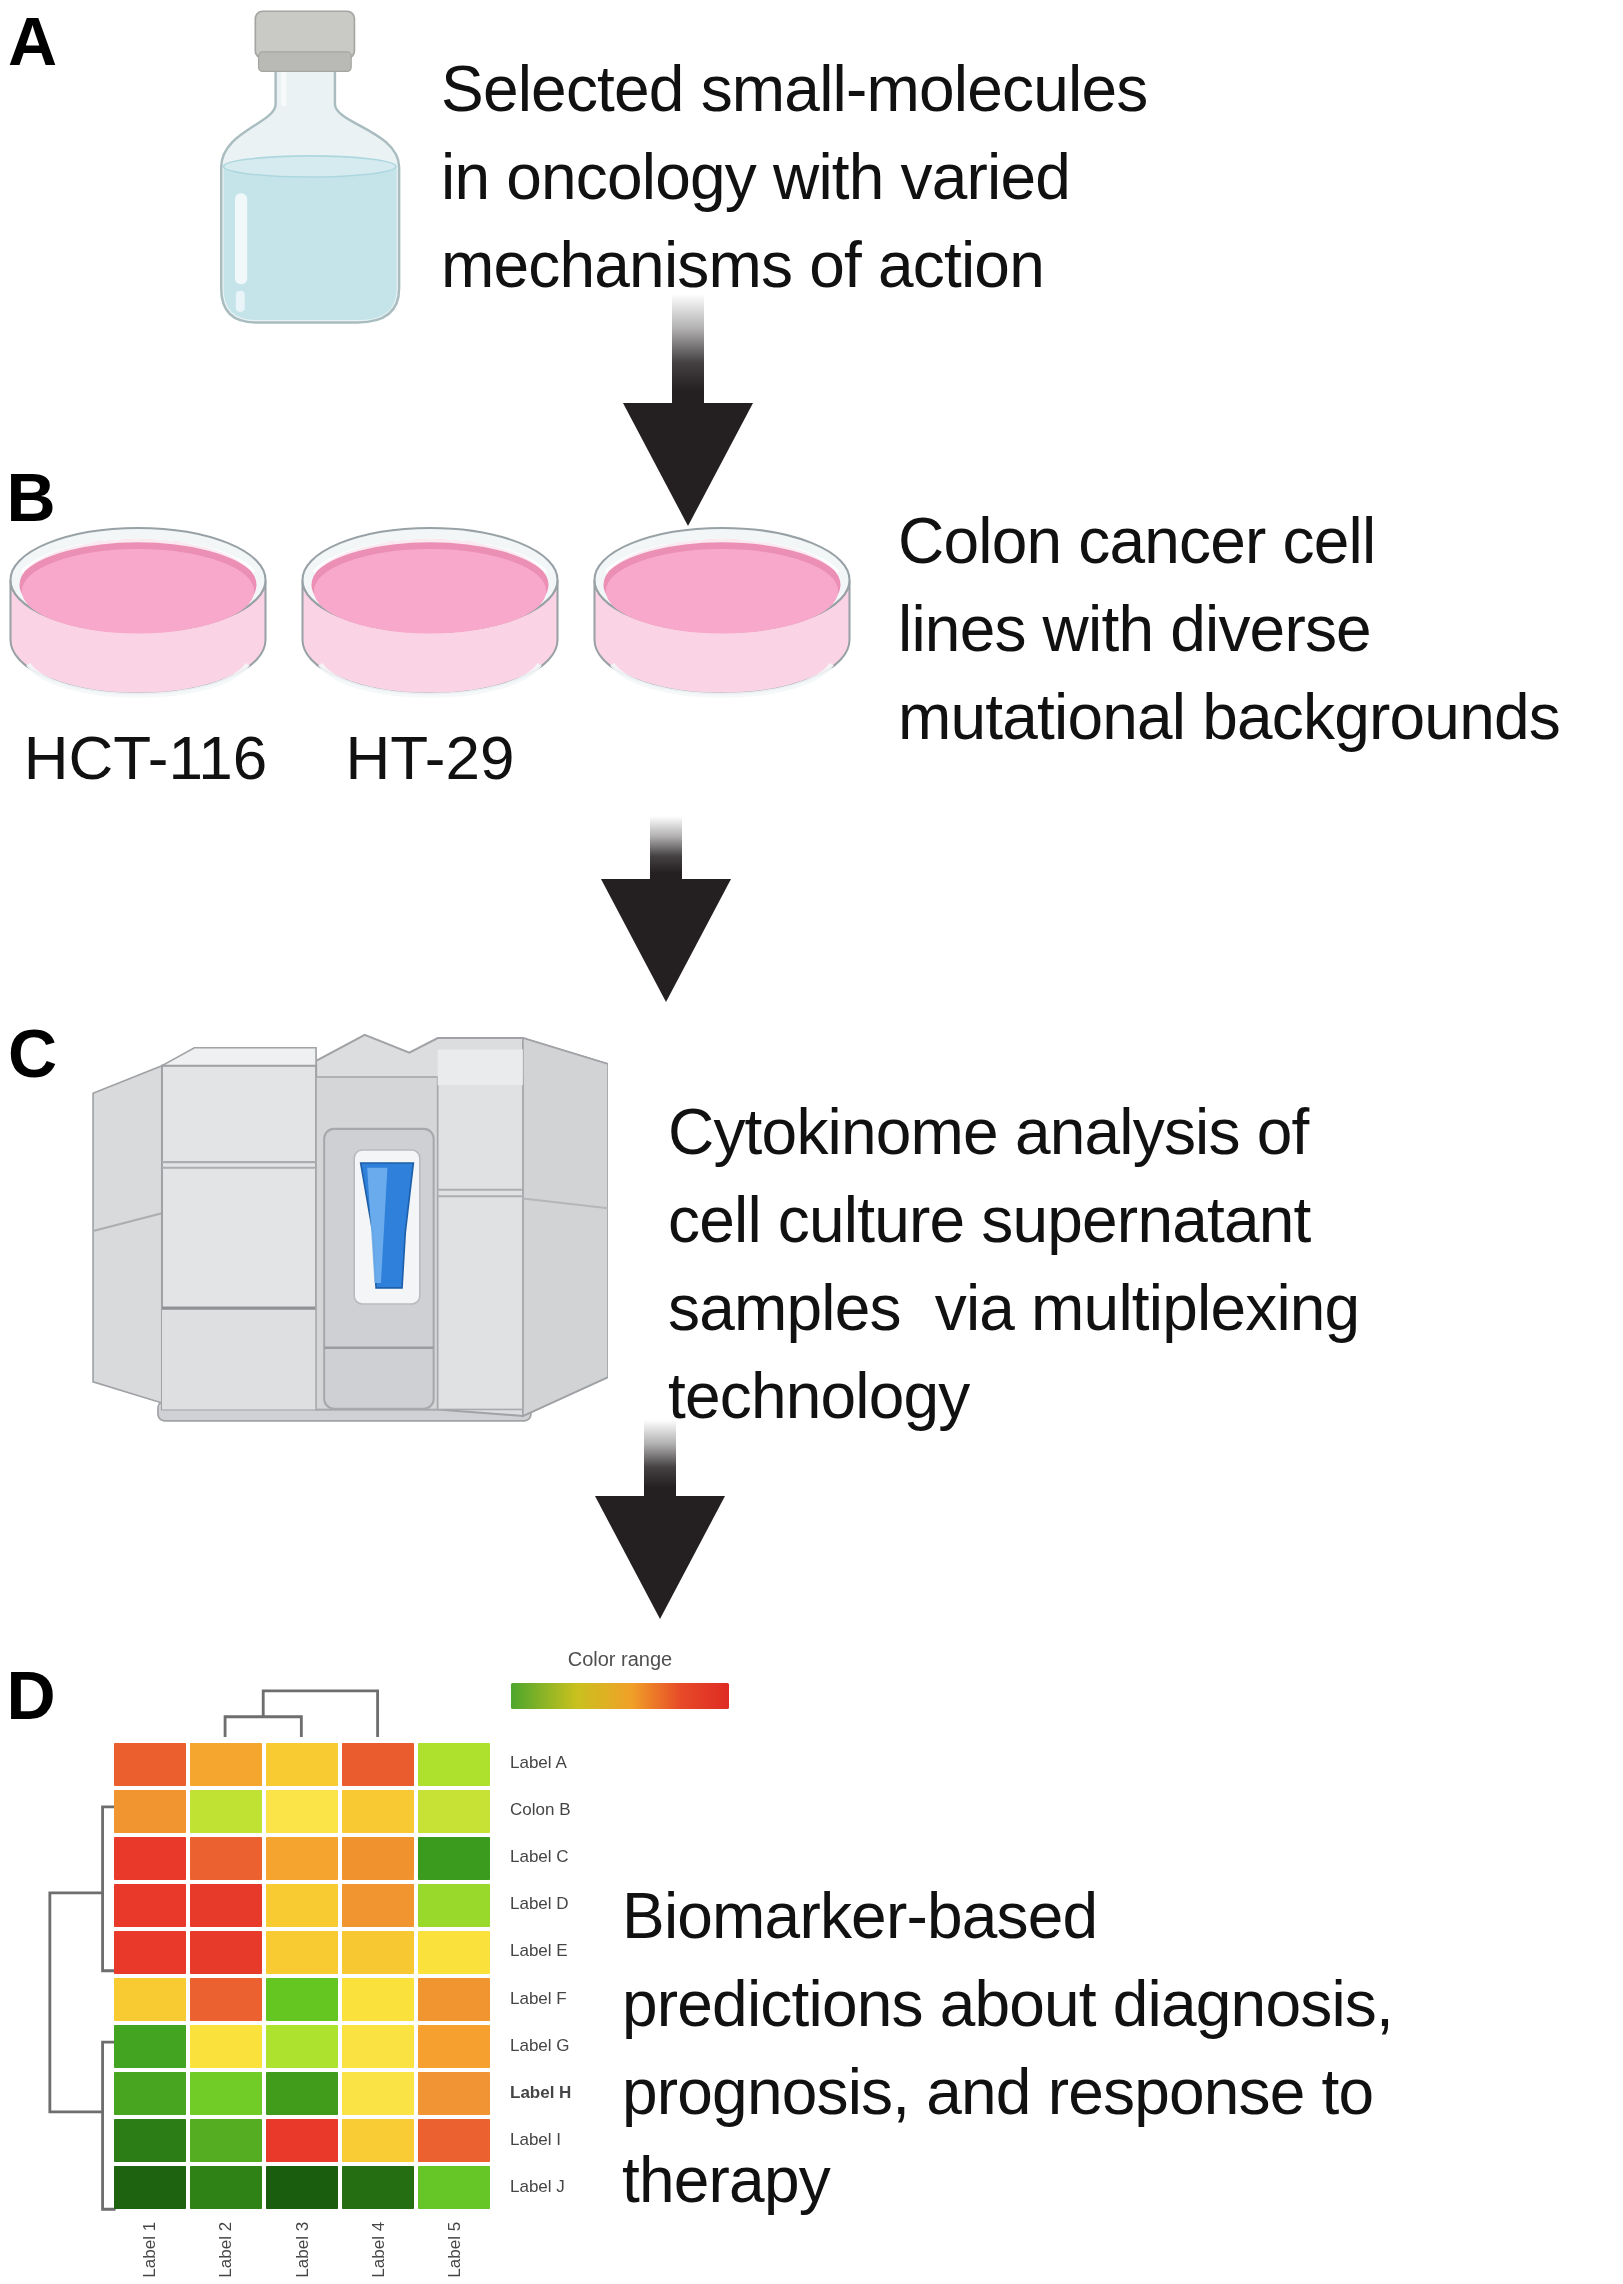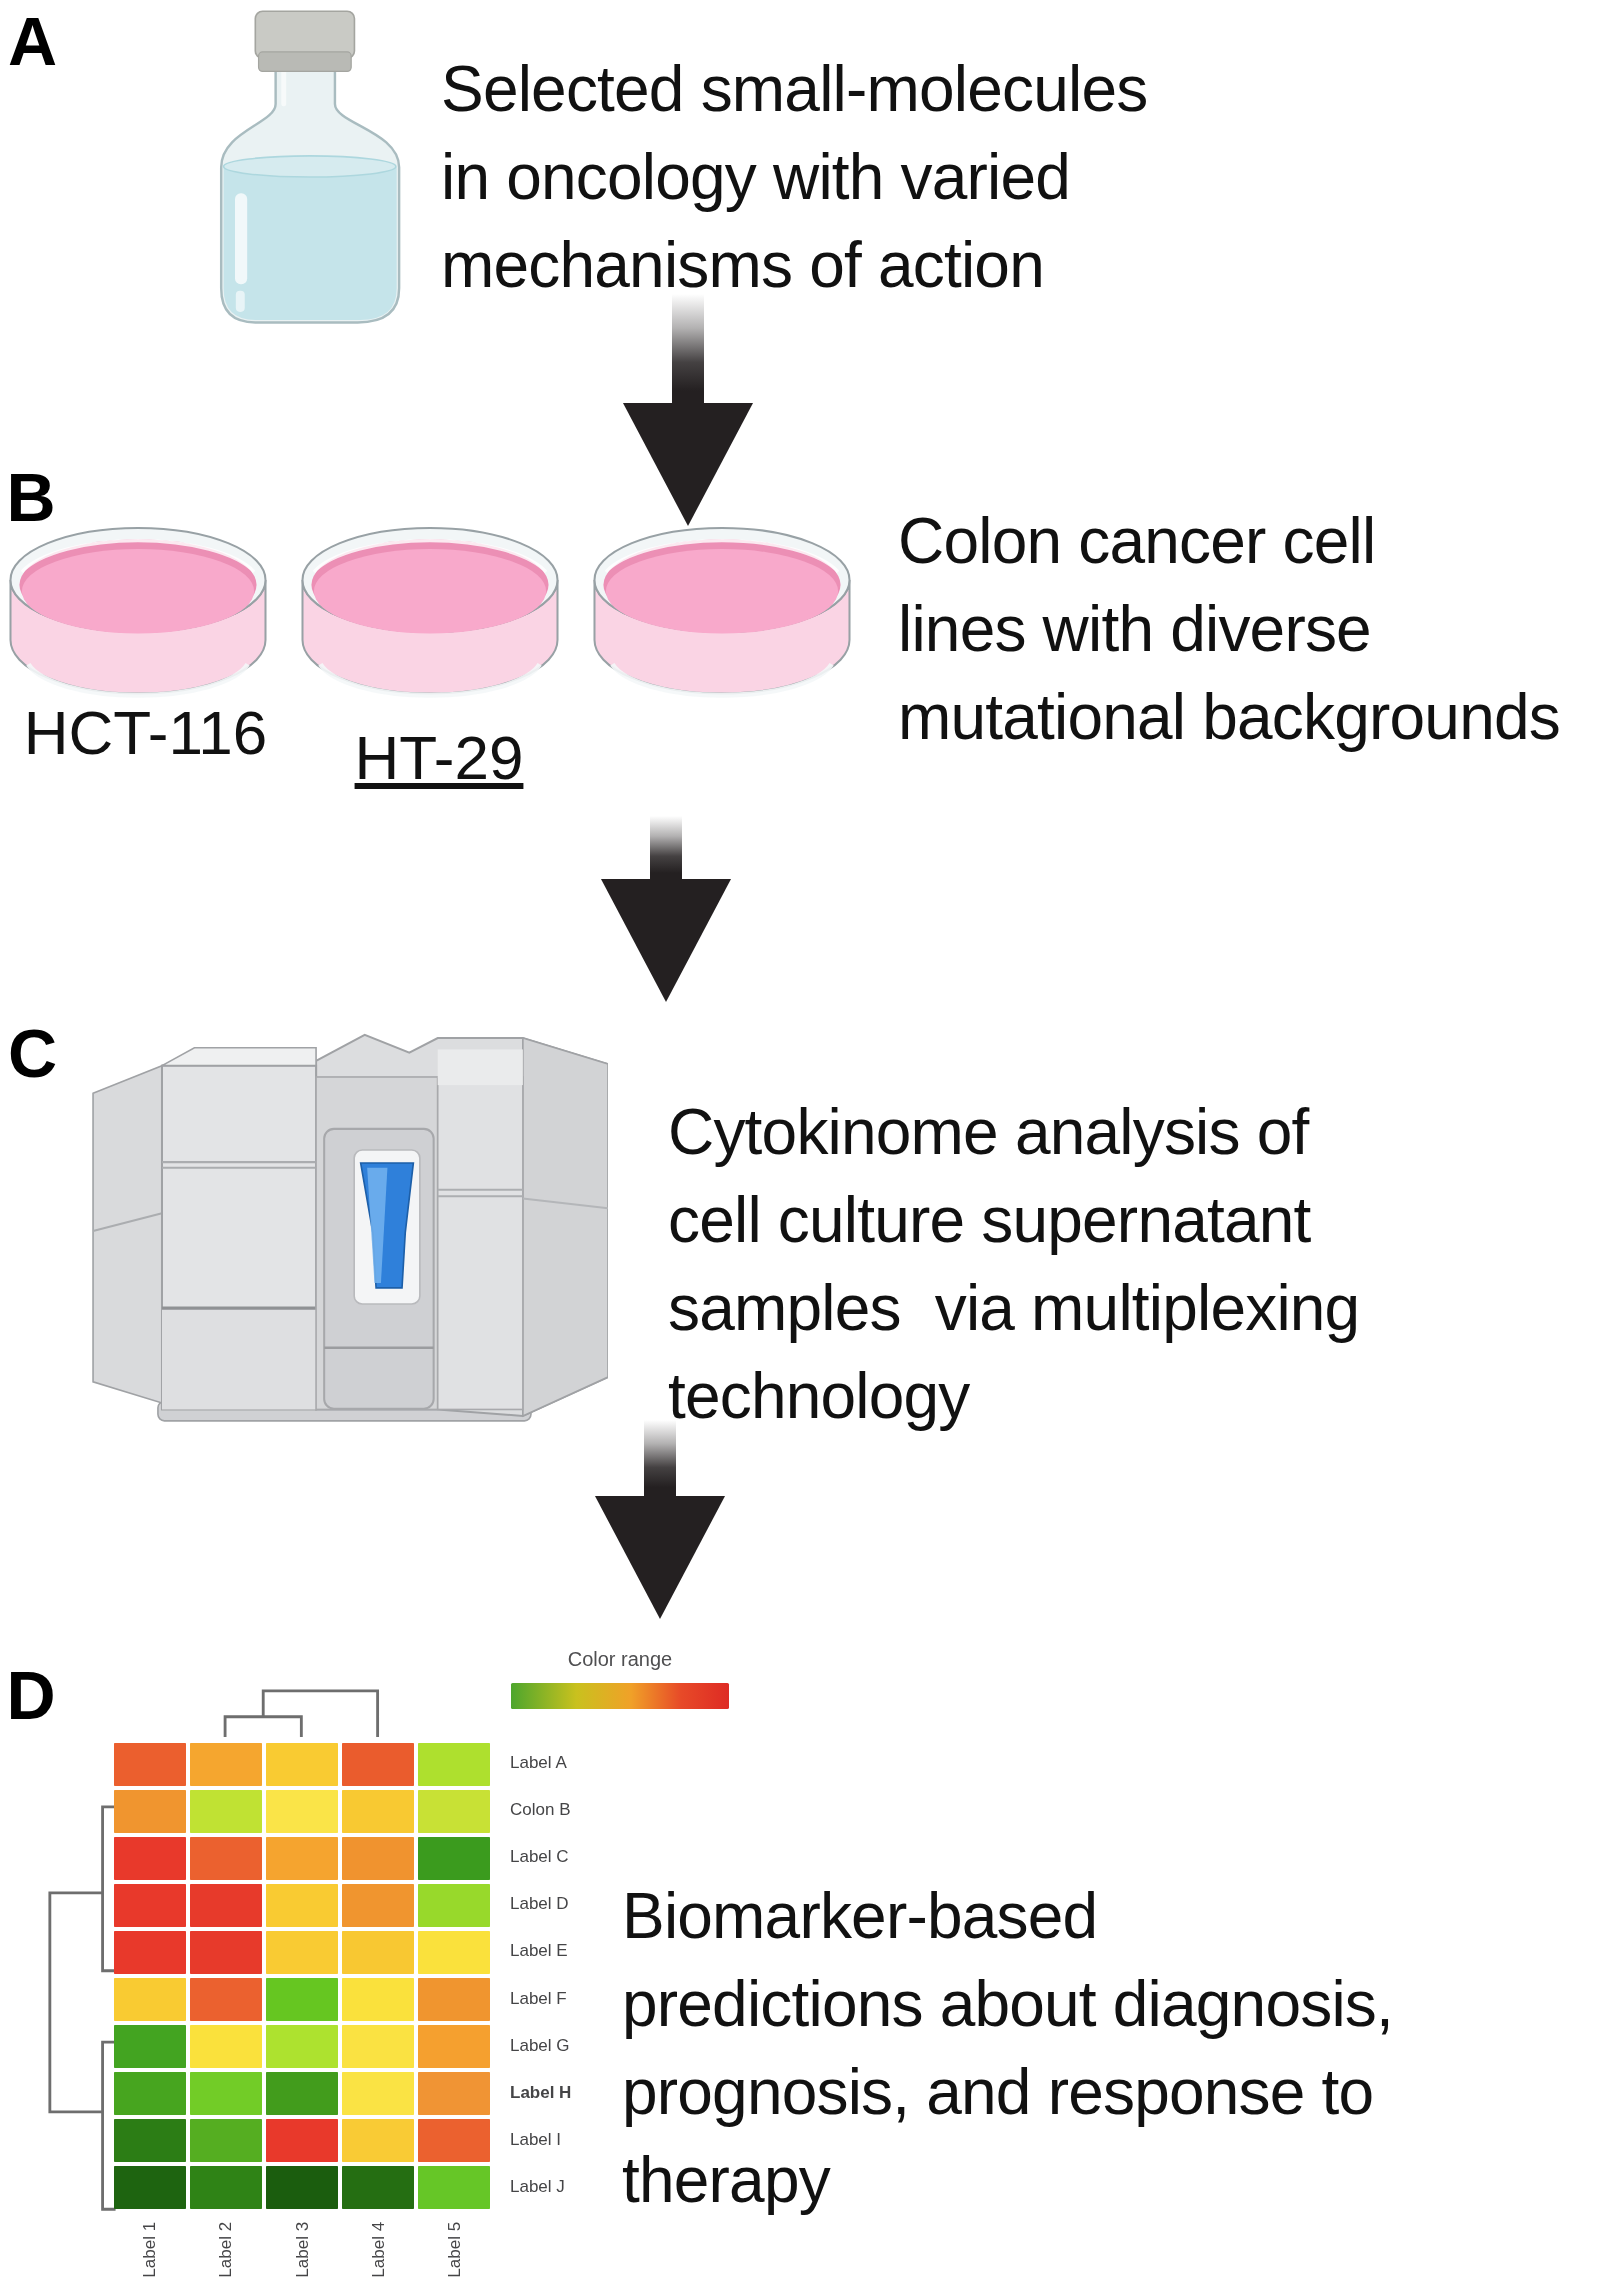--- a/index.html
+++ b/index.html
@@ -68,22 +68,22 @@
   </svg>
   <svg style="left:588px;top:510px;" width="268" height="195" viewBox="0 0 330 240">
     <path d="M8,86 V160 A157,66 0 0 0 322,160 V86 A157,64 0 0 1 8,86 Z" fill="#FAD4E4" stroke="#98A1A5" stroke-width="2.5"></path>
     <path d="M30,190 A138,48 0 0 0 300,190" stroke="#F4F7F8" stroke-width="6" fill="none" opacity="0.9"></path>
     <ellipse cx="165" cy="86" rx="157" ry="64" fill="#F2F6F7" stroke="#98A1A5" stroke-width="2.5"></ellipse>
     <ellipse cx="165" cy="92" rx="146" ry="56" fill="#EC8FB5"></ellipse>
     <ellipse cx="165" cy="100" rx="143" ry="52" fill="#F8A9CB"></ellipse>
     <path d="M22,76 A152,58 0 0 1 308,76" stroke="#FFFFFF" stroke-width="4" fill="none" opacity="0.8"></path>
   </svg>
 
-  <div class="dish-label" style="left:13px;top:702px;width:265px;">HCT-116</div>
-  <div class="dish-label" style="left:323px;top:727px;width:232px;text-decoration:underline;">HT-29</div>
+  <div class="dish-label" style="left:13px;top:727px;width:265px;">HCT-116</div>
+  <div class="dish-label" style="left:314px;top:727px;width:232px;">HT-29</div>
 
   <div class="caption" style="left:898px;top:497px;">Colon cancer cell
 lines with diverse
 mutational backgrounds</div>
 
   <div>
     <div class="arrow-shaft" style="left:650px;top:816px;width:32px;height:67px;"></div>
     <div class="arrow-head" style="left:601px;top:879px;"></div>
   </div>
 

